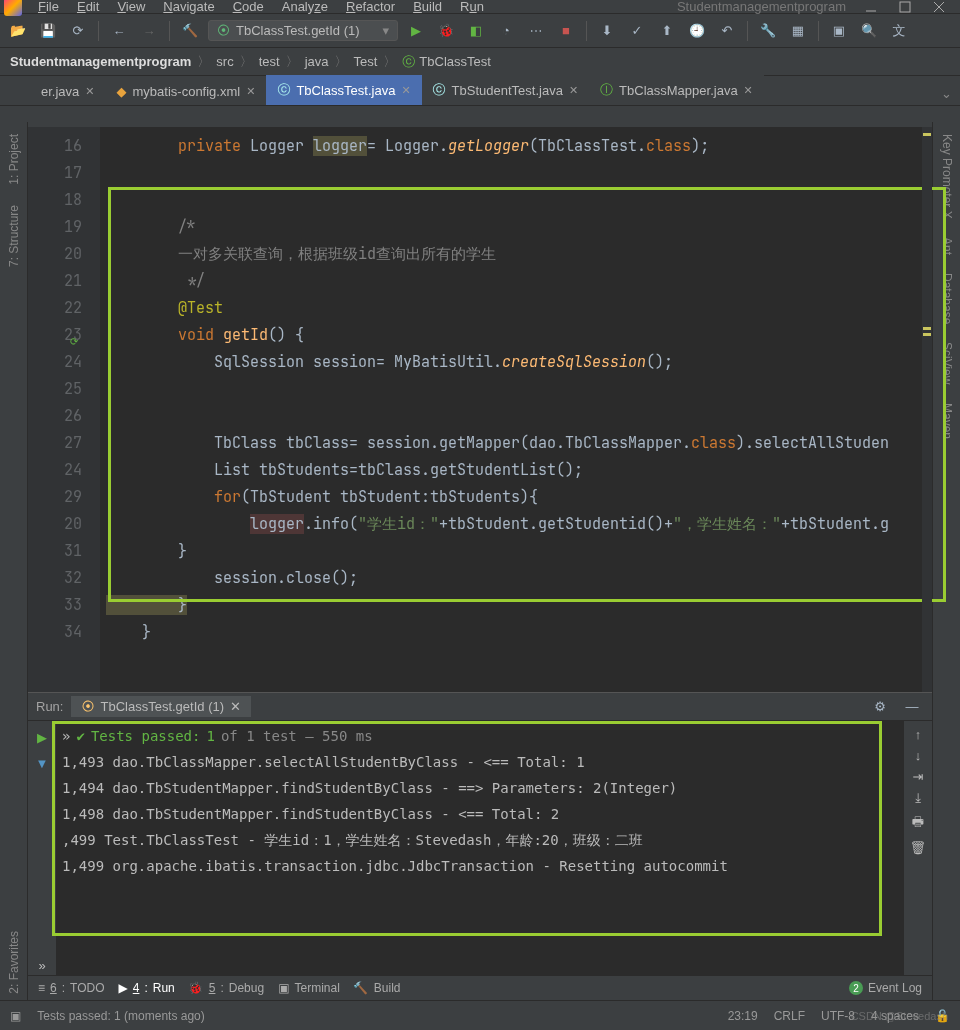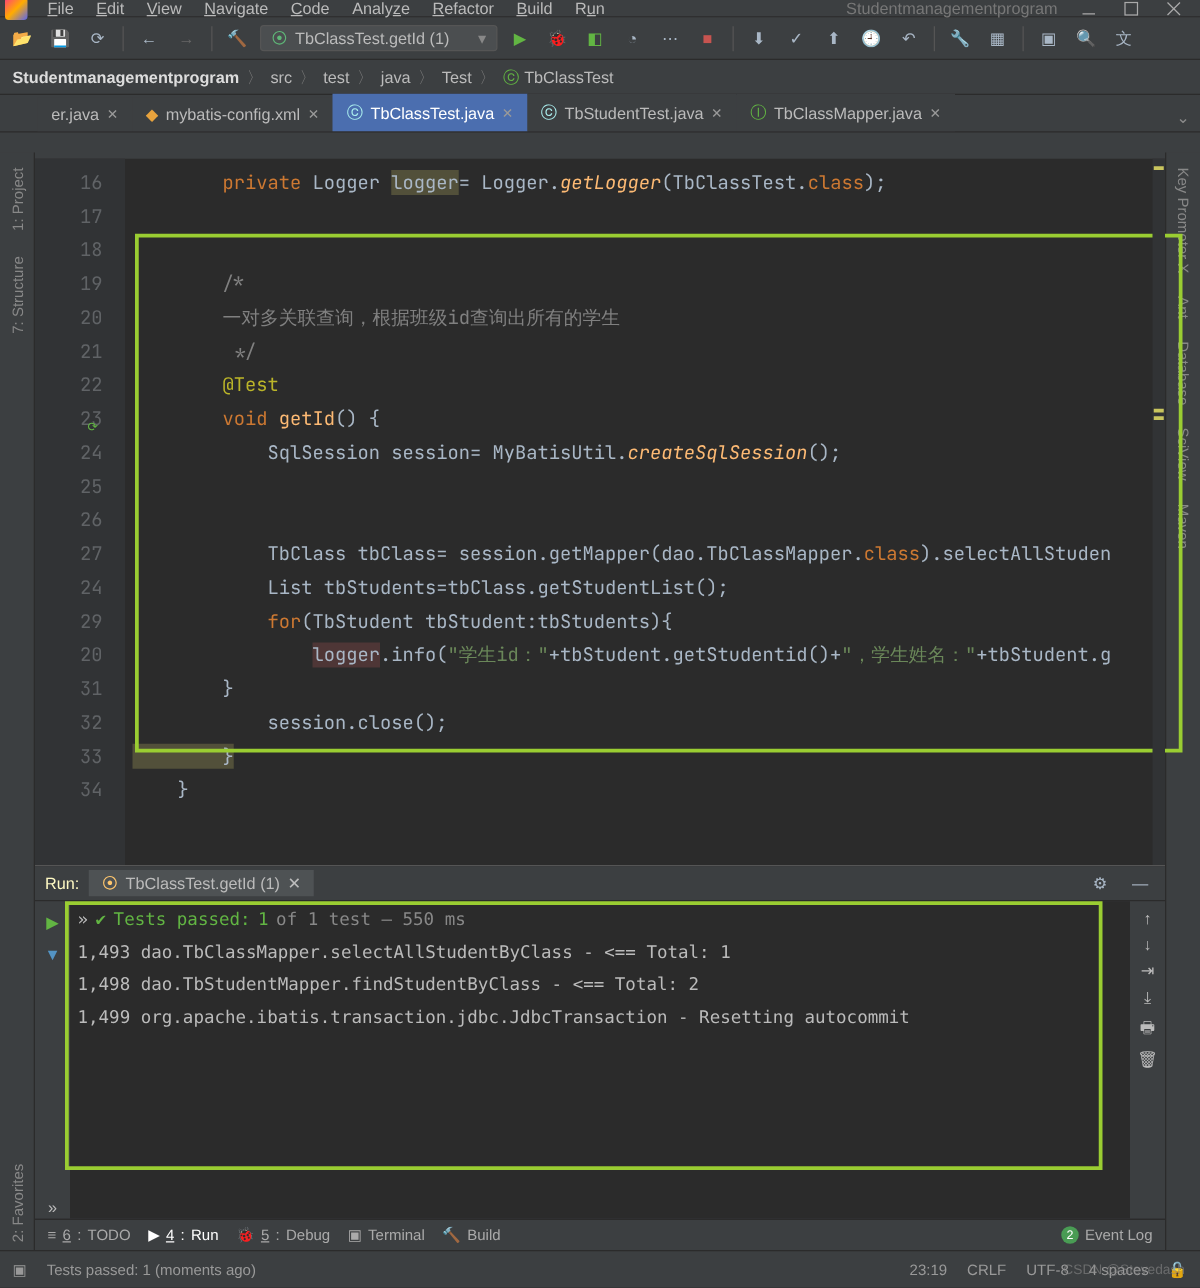--- a/index.html
+++ b/index.html
@@ -178,21 +178,21 @@
   background:#2b2b2b;
   border-top:1px solid #555;
   display:flex;flex-direction:column;
 }
 .run-header{
   height:28px;display:flex;align-items:center;
   padding:0 8px;gap:8px;
   background:#3c3f41;
   border-bottom:1px solid #2b2b2b;
 }
-.run-header .rlabel{color:#fef9c3;}
+.run-header .rlabel{color:#a3a3a3;}
 .run-tab{
   display:flex;align-items:center;gap:6px;
   background:#4e5254;padding:3px 10px;
 }
 .run-header .spacer{flex:1;}
 .run-body{flex:1;display:flex;position:relative;}
 .run-left-tb{
   width:28px;background:#3c3f41;
   display:flex;flex-direction:column;align-items:center;gap:6px;padding-top:6px;
 }
@@ -427,21 +427,23 @@
     <div class="run-content">
       <div class="tests-line">
         <span>»</span>
         <span class="green">✔</span>
         <span class="green">Tests passed:</span>
         <span class="green">1</span>
         <span style="color:#888"> of 1 test – 550 ms</span>
       </div>
       <div id="console-lines">
           <div>   1,493 dao.TbClassMapper.selectAllStudentByClass - &lt;==      Total: 1</div>
+          <div>   1,494 dao.TbStudentMapper.findStudentByClass - ==&gt; Parameters: 2(Integer)</div>
           <div>   1,498 dao.TbStudentMapper.findStudentByClass - &lt;==      Total: 2</div>
+          <div>   ,499 Test.TbClassTest - 学生id：1，学生姓名：Stevedash，年龄:20，班级：二班</div>
           <div>   1,499 org.apache.ibatis.transaction.jdbc.JdbcTransaction - Resetting autocommit</div>
         </div>
     </div>
     <div class="run-right-tb">
       <div class="rb">↑</div>
       <div class="rb">↓</div>
       <div class="rb">⇥</div>
       <div class="rb">⤓</div>
       <div class="rb">🖶</div>
       <div class="rb">🗑</div>

